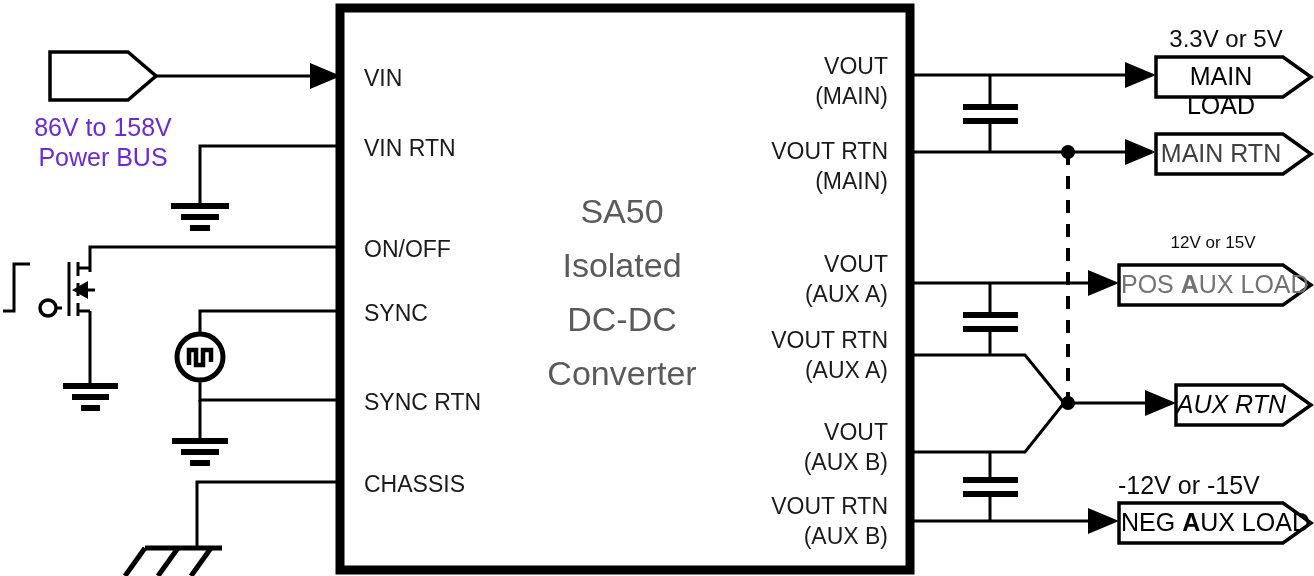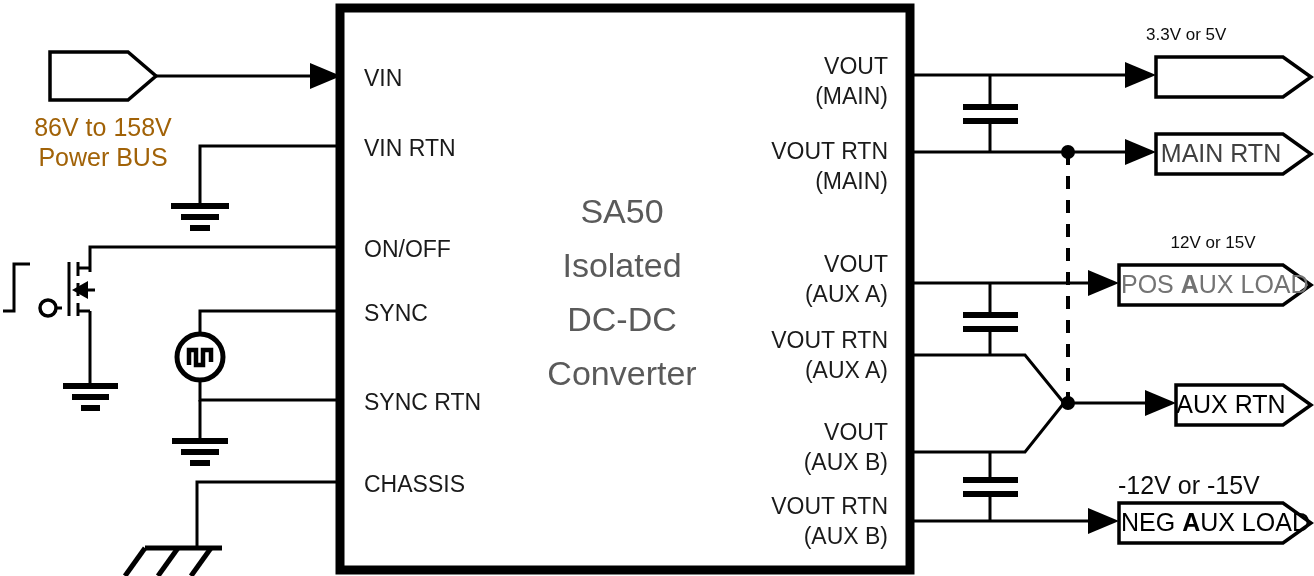--- a/index.html
+++ b/index.html
@@ -268,33 +268,34 @@
   </g>
   <g>
     <polygon class="shape-outline" points="1176,385 1283,385 1311,405 1283,425 1176,425"></polygon>
   </g>
   <g>
     <polygon class="shape-outline" points="1119,503 1283,503 1311,523 1283,543 1119,543"></polygon>
   </g>
 
 </svg>
 
-<div style="position:absolute; left:10px; top:113px; width:186px; text-align:center; line-height:1.18; font-size:25px; color:#a16207;">
+<div style="position:absolute; left:10px; top:113px; width:186px; text-align:center; line-height:1.18; font-size:25px; color:#6d28d9;">
   <div>86V to 158V</div>
   <div>Power BUS</div>
 </div>
 
-<div style="position:absolute; left:1146px; top:25px; width:160px; text-align:left; font-size:17px; color:#0d0d0d;">3.3V or 5V</div>
+<div style="position:absolute; left:1146px; top:25px; width:160px; text-align:center; font-size:24px; color:#0d0d0d;">3.3V or 5V</div>
 
 <div style="position:absolute; left:1128px; top:233px; width:170px; text-align:center; font-size:17px; color:#0d0d0d;">12V or 15V</div>
 
 <div style="position:absolute; left:1118px; top:471px; width:182px; text-align:left; font-size:25px; color:#0d0d0d;">-12V or -15V</div>
 
+<div style="position:absolute; left:1156px; top:62px; width:130px; text-align:center; font-size:25px; color:#000;">MAIN LOAD</div>
 
 <div style="position:absolute; left:1156px; top:139px; width:130px; text-align:center; font-size:25px; color:#404040;">MAIN RTN</div>
 
 <div style="position:absolute; left:1121px; top:270px; width:165px; text-align:center; font-size:25px; color:#737373; white-space:nowrap;"><span>POS </span><span style="font-weight:bold;">A</span><span>UX LOAD</span></div>
 
-<div style="position:absolute; left:1176px; top:390px; width:110px; text-align:center; font-size:25px; color:#000;">AUX RTN</div>
+<div style="position:absolute; left:1176px; top:390px; width:110px; text-align:right; font-size:25px; color:#000;font-style:italic;">AUX RTN</div>
 
 <div style="position:absolute; left:1121px; top:508px; width:165px; text-align:left; font-size:25px; color:#000; white-space:nowrap;"><span>NEG </span><span style="font-weight:bold;">A</span><span>UX LOAD</span></div>
 
 </div>
 
 </body></html>

